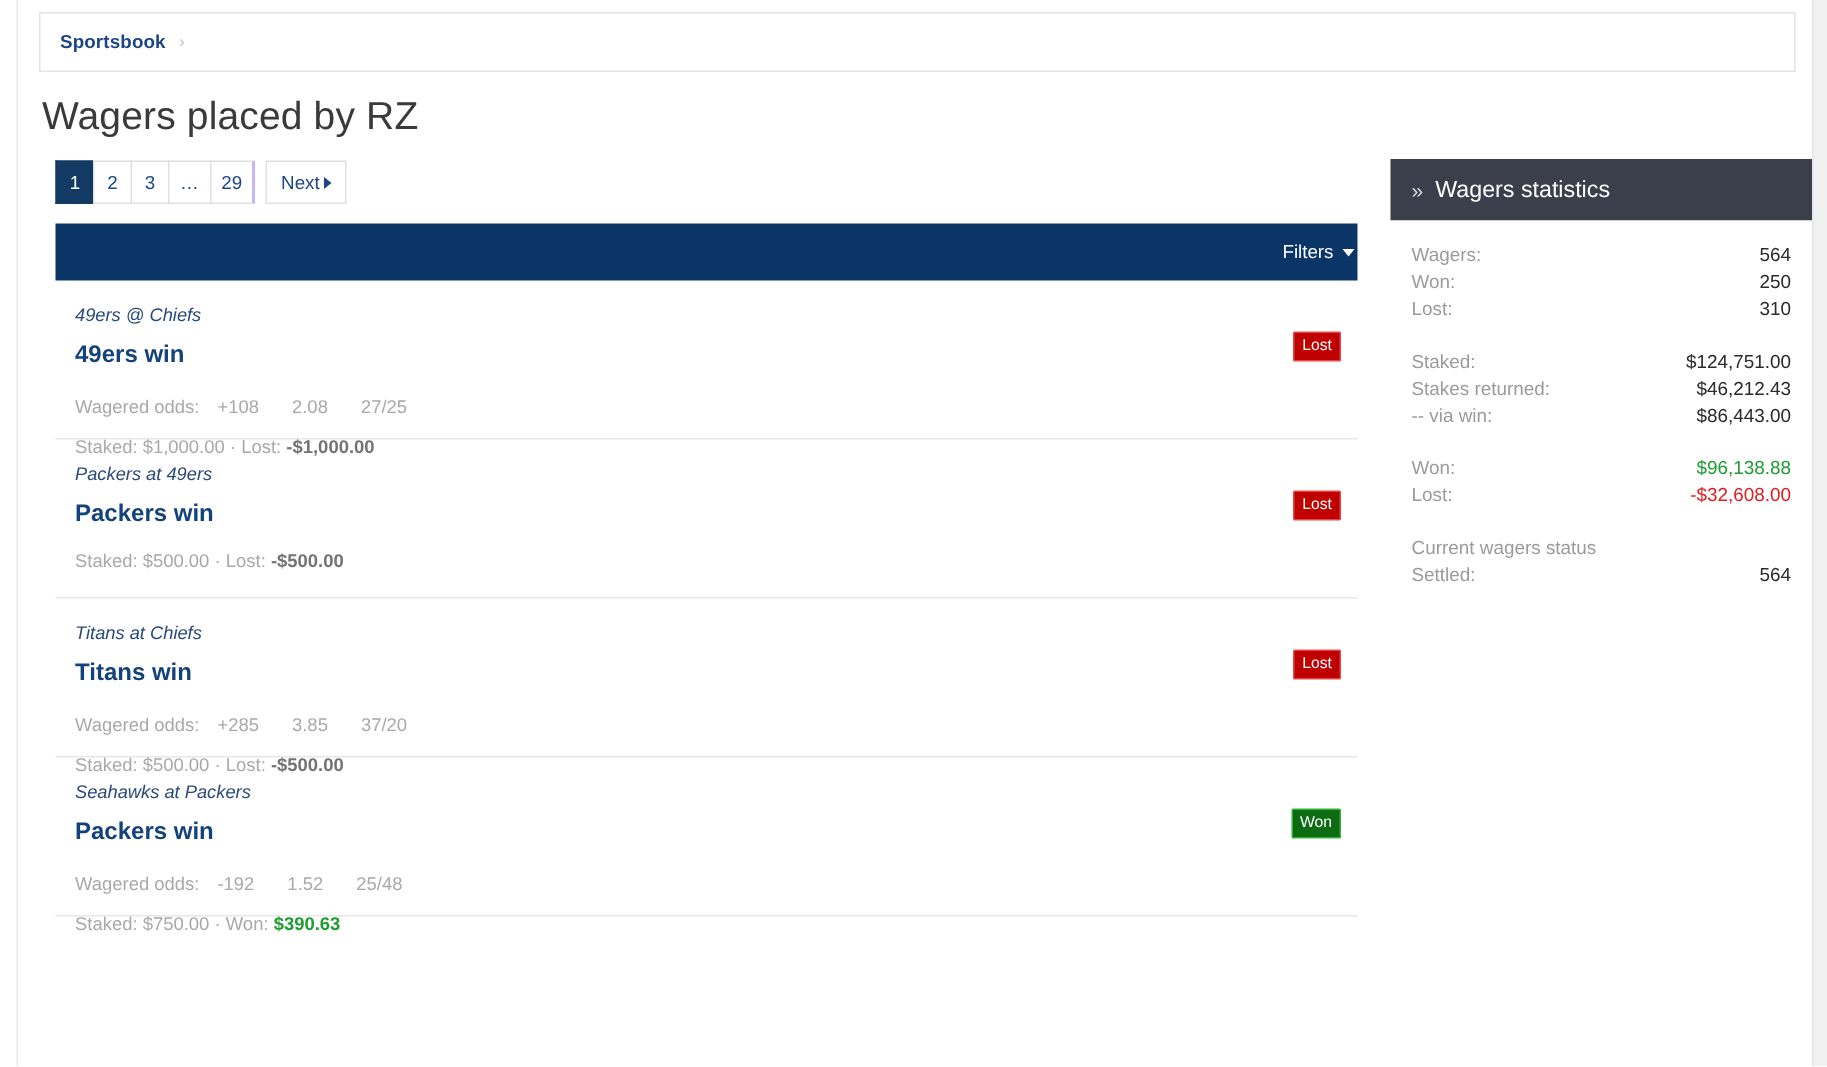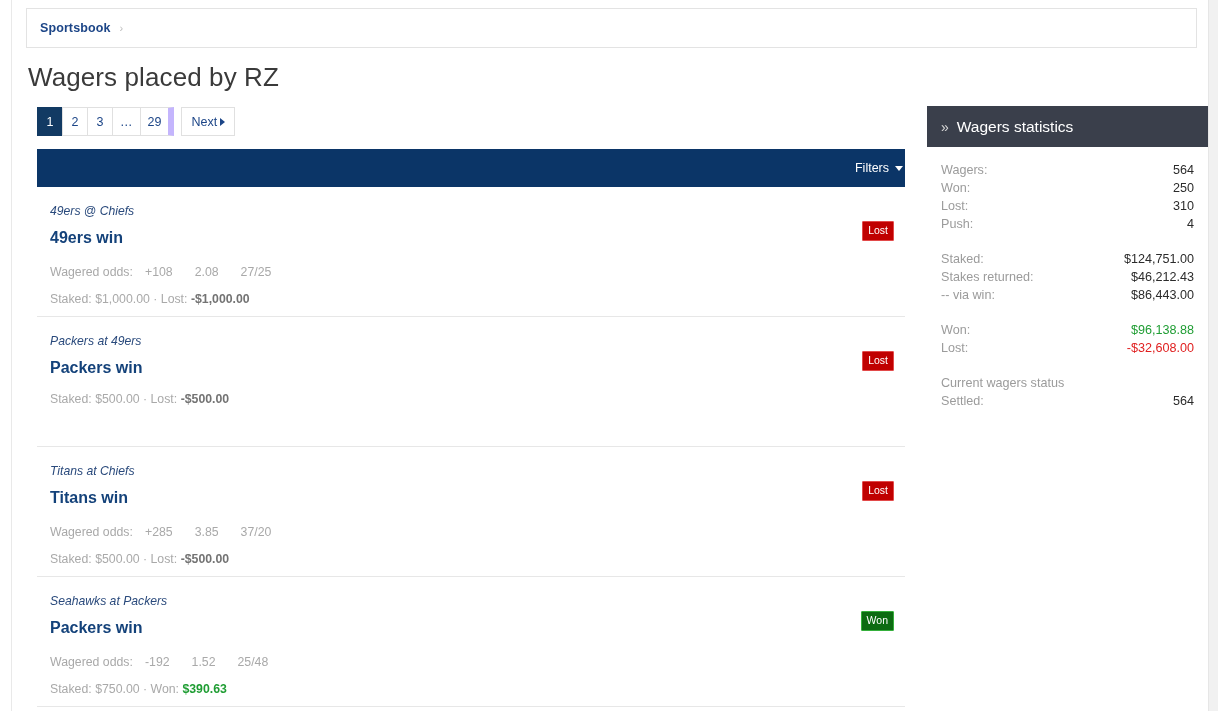--- a/index.html
+++ b/index.html
@@ -115,21 +115,21 @@
     font-weight: normal;
   }
   .pg.next .caret-r {
     display: inline-block;
     margin-left: 3px;
     width: 0; height: 0;
     border-top: 4px solid transparent;
     border-bottom: 4px solid transparent;
     border-left: 5px solid #1c4587;
   }
-  .pg:nth-child(5) { border-right: 6px solid #c4b5fd; text-align: center; }
+  .pg:nth-child(5) { border-right: 2px solid #c4b5fd; text-align: center; }
 
   
   .filters-bar {
     position: absolute;
     left: 25px;
     top: 149px;
     width: 868px;
     height: 38px;
     background: #0b3567;
     display: flex;
@@ -158,21 +158,21 @@
   .wager-list {
     position: absolute;
     left: 25px;
     top: 187px;
     width: 868px;
   }
   .wager-row {
     position: relative;
     border-bottom: 1px solid #e7e7e7;
     padding: 14px 0 15px 13px;
-    height: 130px;
+    height: 106px;
   }
   .wager-event {
     font-size: 12.2px;
     font-style: italic;
     color: #2a4a7c;
     margin: 0 0 1px 0;
     line-height: 18px;
     cursor: pointer;
     text-decoration: none;
     display: inline-block;
@@ -381,24 +381,20 @@
           <span class="stat-value">564</span>
         </div>
         <div class="stat-row">
           <span class="stat-label">Won:</span>
           <span class="stat-value">250</span>
         </div>
         <div class="stat-row">
           <span class="stat-label">Lost:</span>
           <span class="stat-value">310</span>
         </div>
-        <div class="stat-row">
-          <span class="stat-label">Push:</span>
-          <span class="stat-value">4</span>
-        </div>
 
         <div class="stat-gap"></div>
 
         <div class="stat-row">
           <span class="stat-label">Staked:</span>
           <span class="stat-value">$124,751.00</span>
         </div>
         <div class="stat-row">
           <span class="stat-label">Stakes returned:</span>
           <span class="stat-value">$46,212.43</span>

